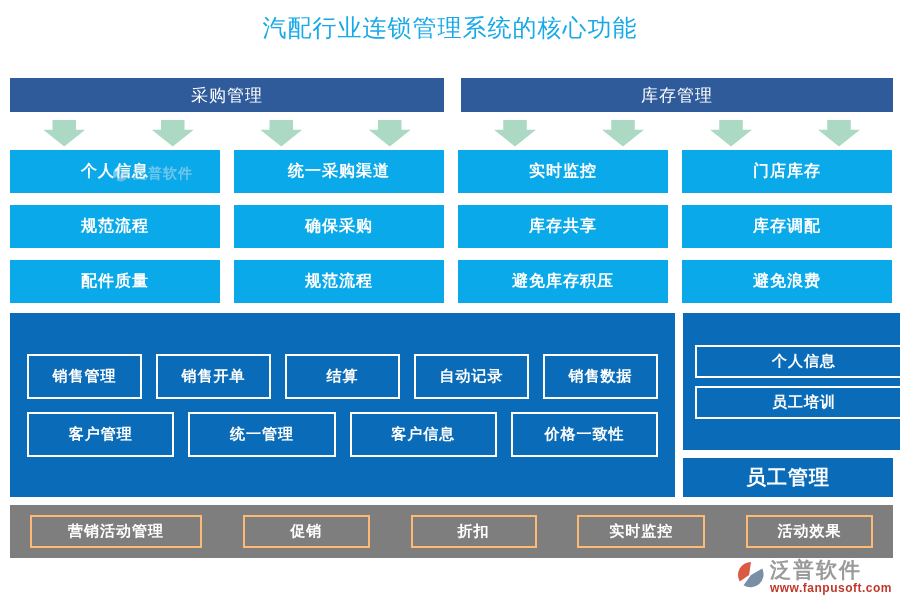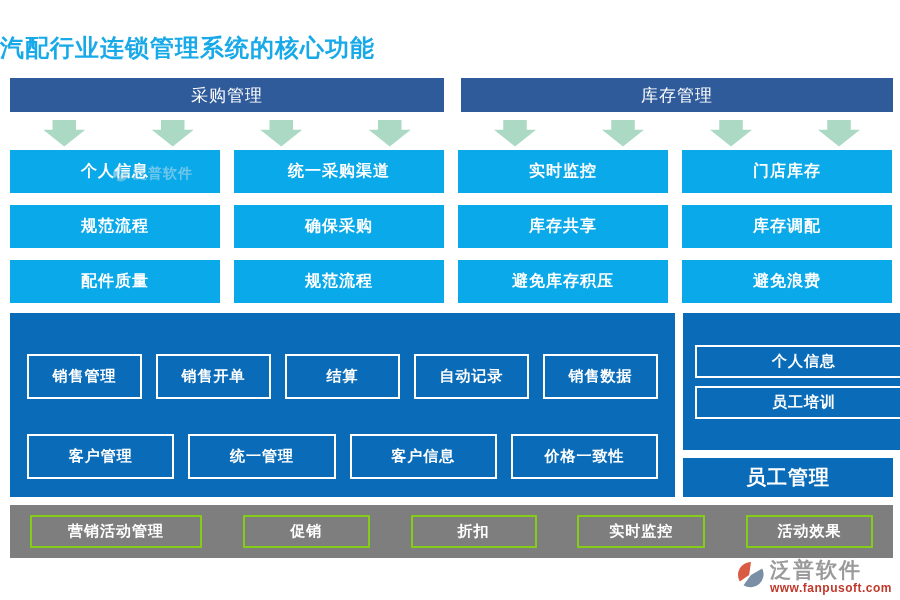--- a/index.html
+++ b/index.html
@@ -11,22 +11,22 @@
     --gray:#7e7e7e;
     --brand-gray:#9a9a9a;
     --url-red:#c0392b;
   }
   *{margin:0;padding:0;box-sizing:border-box;}
   html,body{background:#ffffff;}
   body{font-family:"Liberation Sans","DejaVu Sans",sans-serif;}
   .canvas{position:relative;width:900px;height:600px;background:#ffffff;overflow:hidden;}
 
   .title{
-    position:absolute;top:32px;left:0;width:100%;
-    text-align:left;font-size:24px;font-weight:bold;color:var(--azure);
+    position:absolute;top:12px;left:0;width:100%;
+    text-align:center;font-size:24px;font-weight:normal;color:var(--azure);
     letter-spacing:1px;
   }
 
   .hdr{
     position:absolute;top:78px;height:34px;background:var(--navy);
     color:#fff;font-size:17px;font-weight:normal;
     display:flex;align-items:center;justify-content:center;letter-spacing:1px;
   }
   .hdr.left{left:10px;width:434px;}
   .hdr.right{left:461px;width:432px;}
@@ -60,21 +60,21 @@
   }
   .watermark svg{width:18px;height:18px;}
   .watermark .wm-text{color:#cfe3ee;font-size:14px;font-weight:bold;letter-spacing:1px;}
 
   .main-panel{
     position:absolute;left:10px;top:313px;width:665px;height:184px;
     background:var(--panel);
     display:flex;flex-direction:column;justify-content:center;gap:13px;
     padding:0 17px;
   }
-  .panel-row{display:flex;gap:14px;margin-top:22px;}
+  .panel-row{display:flex;gap:14px;}
   .panel-btn{
     flex:1;height:45px;border:2px solid #fff;background:transparent;
     color:#fff;font-size:15px;font-weight:bold;letter-spacing:1px;
     display:flex;align-items:center;justify-content:center;
   }
 
   .staff-box{
     position:absolute;left:683px;top:313px;width:242px;height:137px;
     background:var(--panel);
     display:flex;flex-direction:column;justify-content:center;gap:8px;
@@ -91,21 +91,21 @@
     display:flex;align-items:center;justify-content:center;
   }
 
   .gray-bar{
     position:absolute;left:10px;top:505px;width:883px;height:53px;
     background:var(--gray);
     display:flex;align-items:center;justify-content:space-between;
     padding:0 20px;
   }
   .gray-btn{
-    height:33px;border:2px solid #84cc16;background:transparent;
+    height:33px;border:2px solid #fdba74;background:transparent;
     color:#fff;font-size:15px;font-weight:bold;letter-spacing:1px;
     display:flex;align-items:center;justify-content:center;
   }
   .gray-btn:nth-child(1){width:172px;}
   .gray-btn:nth-child(2){width:127px;}
   .gray-btn:nth-child(3){width:126px;}
   .gray-btn:nth-child(4){width:128px;}
   .gray-btn:nth-child(5){width:127px;}
 
   .brand{

